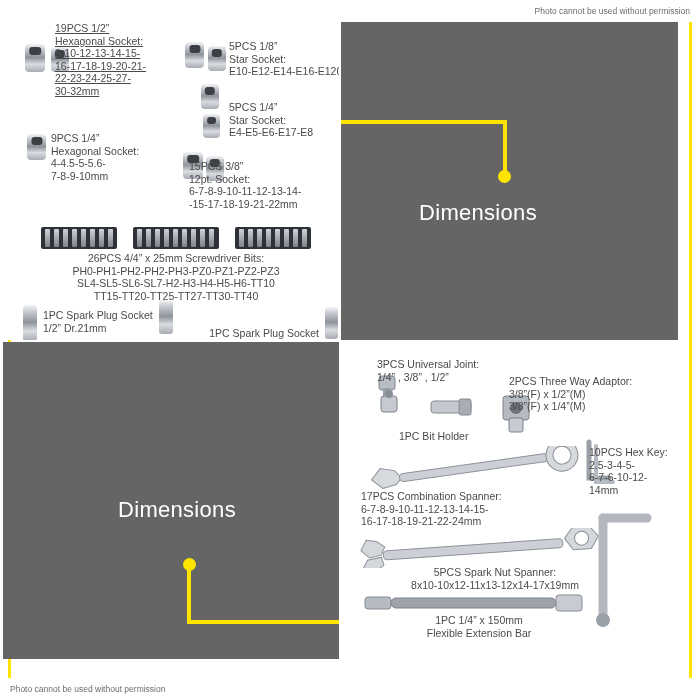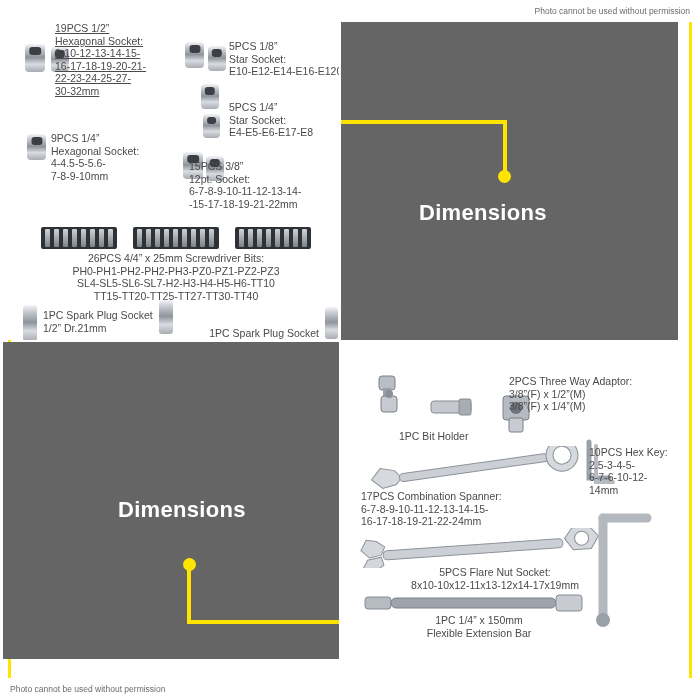--- a/index.html
+++ b/index.html
@@ -44,21 +44,21 @@
     position: absolute;
     overflow: hidden;
   }
   .p-tl { left: 3px;   top: 22px;  width: 336px; height: 318px; background: #ffffff; }
   .p-tr { left: 341px; top: 22px;  width: 337px; height: 318px; background: #656565; }
   .p-bl { left: 3px;   top: 342px; width: 336px; height: 317px; background: #656565; }
   .p-br { left: 341px; top: 342px; width: 337px; height: 317px; background: #ffffff; }
   .dim-title {
     color: #ffffff;
     font-size: 22px;
-    font-weight: bold;
+    font-weight: normal;
     letter-spacing: 0.3px;
     white-space: nowrap;
   }
   .dot {
     width: 13px; height: 13px; border-radius: 50%;
     background: #ffe400;
     position: absolute;
   }
   .lead-h {
     position: absolute;
@@ -226,20 +226,22 @@
   </div>
 
   <div class="panel p-br">
 
     <svg class="tool-svg" style="left:28px; top:32px;" width="42" height="46" viewBox="0 0 42 46">
       <rect x="10" y="2" width="16" height="14" rx="3" fill="#b9bdc4" stroke="#7b8088"></rect>
       <rect x="14" y="14" width="8" height="10" fill="#9aa0a8"></rect>
       <rect x="12" y="22" width="16" height="16" rx="3" fill="#c6cad0" stroke="#7b8088"></rect>
       <circle cx="20" cy="20" r="4" fill="#8a9098"></circle>
     </svg>
+    <div class="lbl" style="left:36px; top:16px; width:170px;">3PCS Universal Joint:
+1/4” , 3/8” , 1/2”</div>
 
     <svg class="tool-svg" style="left:88px; top:54px;" width="48" height="22" viewBox="0 0 48 22">
       <rect x="2" y="5" width="40" height="12" rx="3" fill="#c5c9cf" stroke="#868b93"></rect>
       <rect x="30" y="3" width="12" height="16" rx="2" fill="#a8adb4" stroke="#868b93"></rect>
     </svg>
     <div class="lbl" style="left:58px; top:88px; width:130px;">1PC Bit Holder</div>
 
     <svg class="tool-svg" style="left:156px; top:48px;" width="42" height="46" viewBox="0 0 42 46">
       <rect x="6" y="6" width="26" height="24" rx="3" fill="#b6bac1" stroke="#7b8088"></rect>
       <circle cx="19" cy="18" r="6" fill="#6f747c"></circle>
@@ -272,21 +274,21 @@
 
     <svg class="tool-svg" style="left:18px; top:186px;" width="250" height="40" viewBox="0 0 250 40">
       <g transform="rotate(-4 125 20)">
         <path d="M8 4 L2 14 L10 22 L22 20 L26 12 L18 6 Z" fill="#d4d7dc" stroke="#8d9299"></path>
         <path d="M8 24 L2 34 L12 38 L24 30 L22 22 Z" fill="#d4d7dc" stroke="#8d9299"></path>
         <rect x="24" y="16" width="180" height="9" rx="4" fill="#ccd0d6" stroke="#8d9299"></rect>
         <path d="M214 6 L232 6 L240 16 L232 28 L214 28 L206 16 Z" fill="#d4d7dc" stroke="#8d9299"></path>
         <circle cx="223" cy="17" r="7" fill="#ffffff" stroke="#8d9299"></circle>
       </g>
     </svg>
-    <div class="lbl c" style="left:14px; top:224px; width:280px;">5PCS Flare Nut Socket:
+    <div class="lbl c" style="left:14px; top:224px; width:280px;">5PCS Spark Nut Spanner:
 8x10-10x12-11x13-12x14-17x19mm</div>
 
     <svg class="tool-svg" style="left:22px; top:248px;" width="240" height="26" viewBox="0 0 240 26">
       <rect x="2" y="7" width="26" height="12" rx="3" fill="#b6bac1" stroke="#868b93"></rect>
       <rect x="28" y="8" width="165" height="10" rx="5" fill="#9fa4ac" stroke="#7d828a"></rect>
       <rect x="193" y="5" width="26" height="16" rx="3" fill="#c8ccd2" stroke="#868b93"></rect>
     </svg>
     <div class="lbl c" style="left:28px; top:272px; width:220px;">1PC 1/4” x 150mm
 Flexible Extension Bar</div>
 

